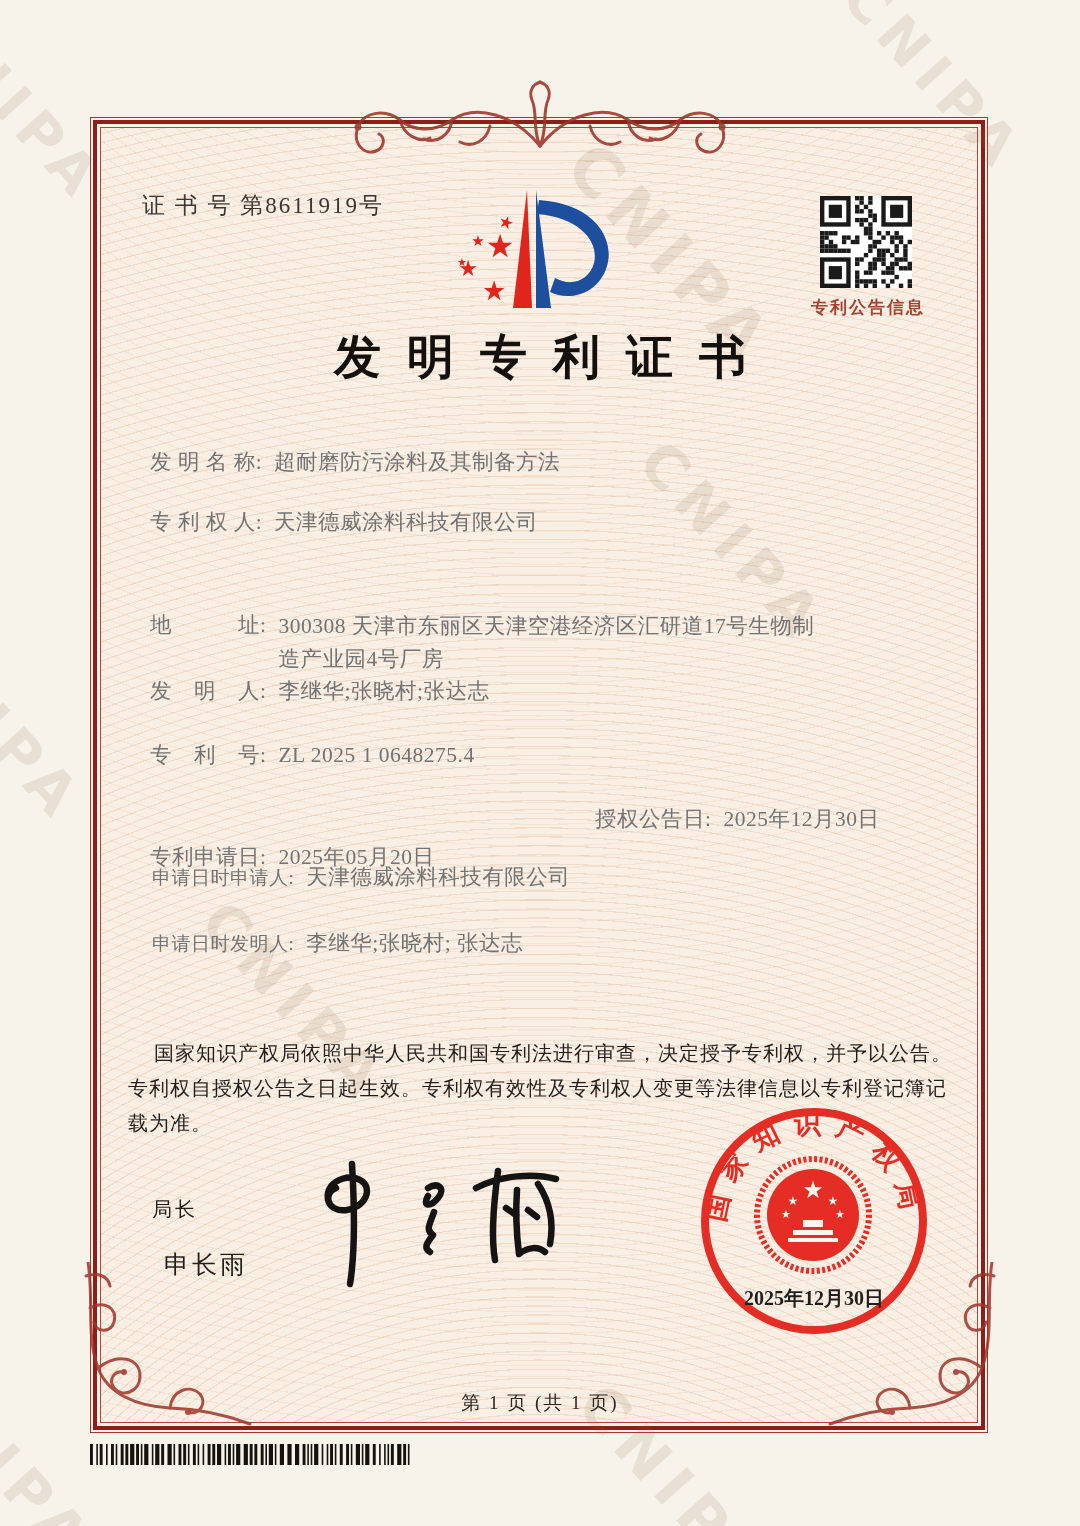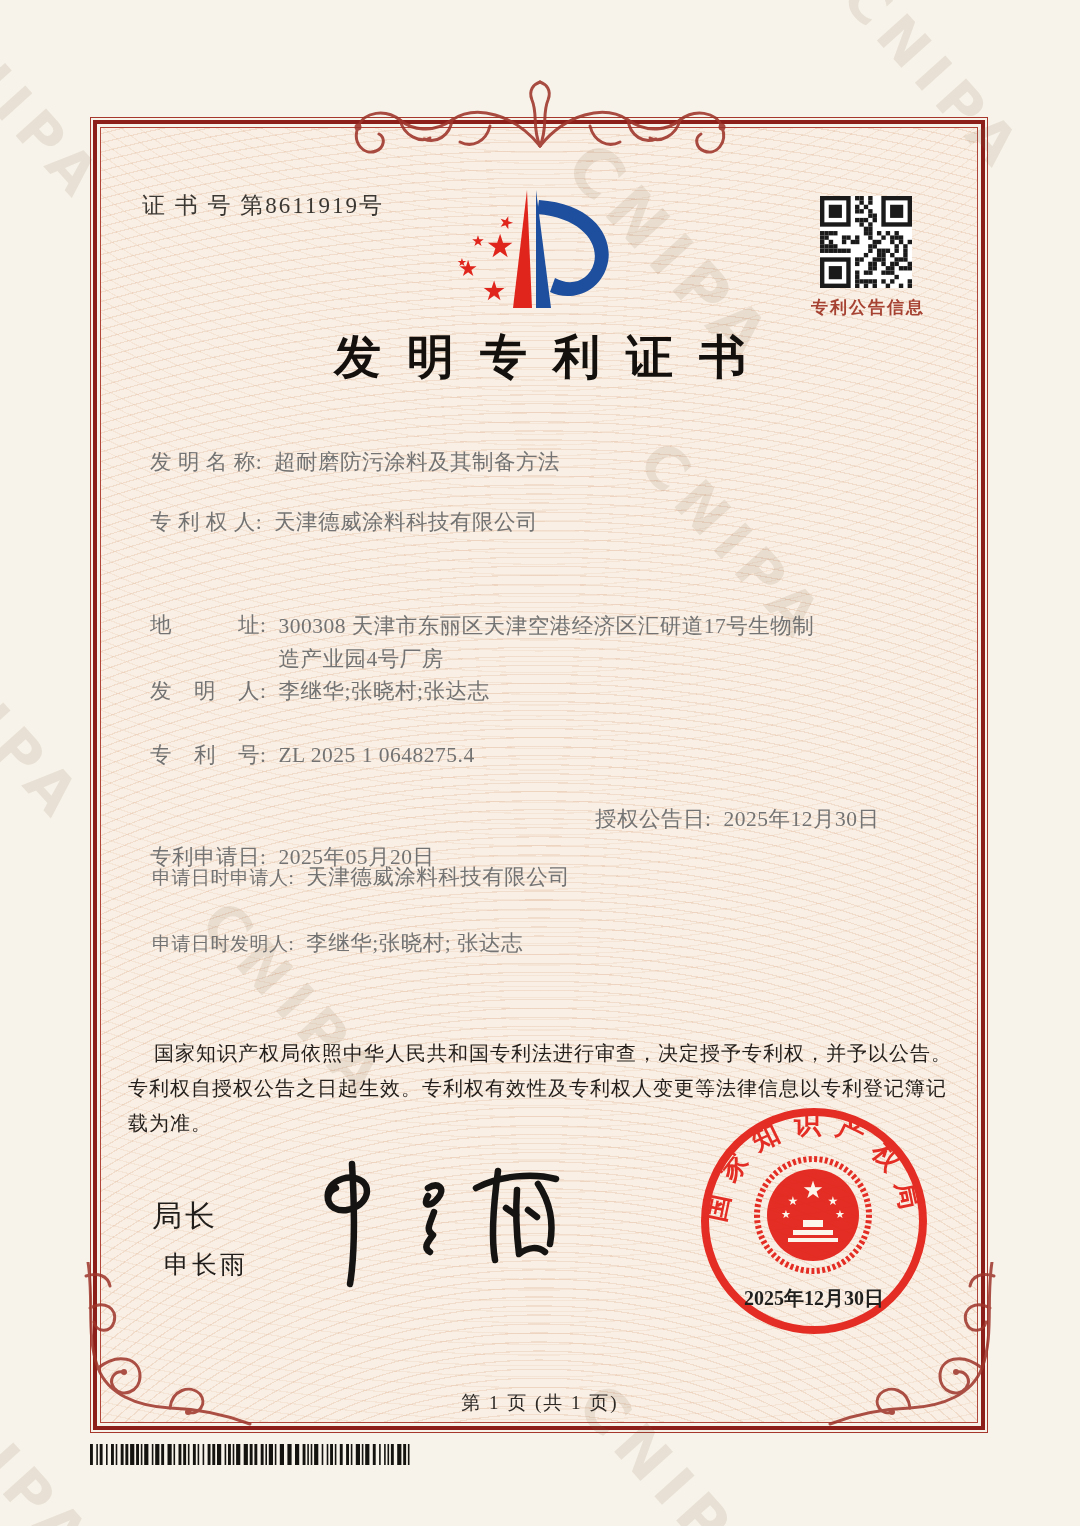--- a/index.html
+++ b/index.html
@@ -51,21 +51,21 @@
   .r-filing{left:150px;top:820px;margin-top:22px;}
   .r-grantdate{left:595px;top:804px;}
   .r-applicant{left:152px;top:862px;}
   .r-applicant .lbl,.r-inventor2 .lbl{font-size:19px;}
   .r-inventor2{left:152px;top:928px;}
   
   .statement{left:128px;top:1036px;width:826px;font-size:20px;line-height:35px;
     color:#221d1a;letter-spacing:1px;}
   .statement .line1{text-indent:26px;}
   
-  .sig-title{left:152px;top:1196px;font-size:30px;letter-spacing:3px;
+  .sig-title{left:152px;top:1196px;font-size:20px;letter-spacing:3px;
     font-family:"Liberation Sans","DejaVu Sans",sans-serif;color:#201d1a;}
   .sig-name{left:164px;top:1248px;font-size:25px;letter-spacing:3px;
     font-family:"Liberation Sans","DejaVu Sans",sans-serif;color:#201d1a;}
   .sig-script{left:300px;top:1158px;}
   
   .seal{left:694px;top:1101px;opacity:0.95;}
   
   .page-num{left:0;top:1390px;width:1080px;text-align:center;font-size:19px;color:#2d2926;letter-spacing:2px;}
   .barcode{left:90px;top:1444px;width:322px;height:21px;}
   

